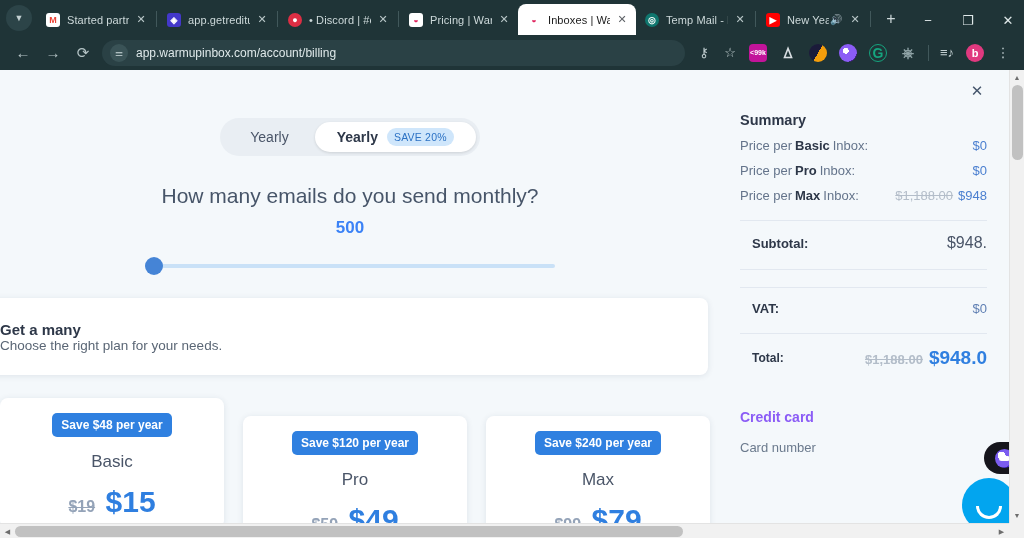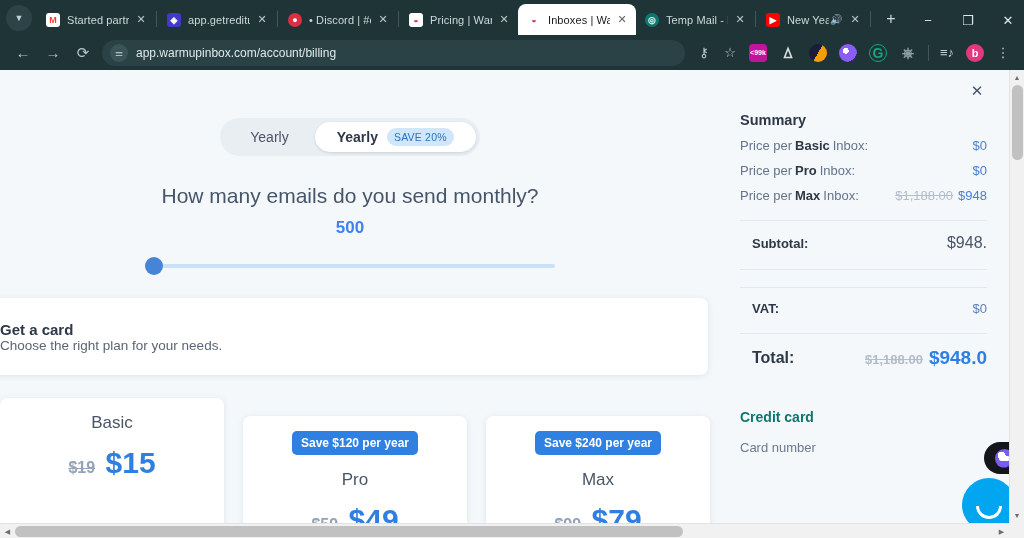--- a/index.html
+++ b/index.html
@@ -250,28 +250,28 @@
     background: #e2e8f0; color: #64748b;
     border: none; border-radius: 5px;
     font-size: 13px; padding: 10px 13px;
     margin-top: 14px;
     font-family: "Liberation Sans", sans-serif;
   }
 
   #vat-row .tot-label { font-weight: bold; }
   #vat-row .tot-value { color: #5f7fb3; font-size: 13px; }
 
-  #total-row .tot-label { font-size: 16px; }
+  #total-row .tot-label { font-size: 12px; }
   #total-row .tot-value { font-size: 19px; font-weight: bold; color: #2f7fe0; }
   #total-row .old {
     font-size: 13px; color: #b3bdc9; font-weight: bold;
     text-decoration: line-through; margin-right: 6px;
   }
 
-  #cc-title { font-size: 14px; font-weight: bold; color: #0f766e; margin-top: 40px; }
+  #cc-title { font-size: 14px; font-weight: bold; color: #8b5cf6; margin-top: 40px; }
   #cc-label { font-size: 13px; color: #6b7a8d; margin-top: 15px; }
 
   
   #chat-dark {
     position: absolute; right: 0px; top: 372px;
     width: 40px; height: 32px;
     background: #15151c; border-radius: 16px 0 0 16px;
     display: flex; align-items: center; justify-content: center;
   }
   #chat-dark .orb {
@@ -429,27 +429,28 @@
         <div id="slider-question">How many emails do you send monthly?</div>
         <div id="slider-value">500</div>
         <div id="slider-track-wrap">
           <div id="slider-track"></div>
           <div id="slider-thumb"></div>
         </div>
       </div>
 
       <div id="demo-card">
         <div>
-          <div id="demo-title">Get a card</div>
+          <div id="demo-title">Get a many</div>
           <div id="demo-sub">Choose the right plan for your needs.</div>
         </div>
       </div>
 
       <div id="plans">
         <div class="plan-card">
+          <div class="plan-badge">Save $48 per year</div>
           <div class="plan-name">Basic</div>
           <div class="plan-price-row">
             <span class="plan-old">$19</span>
             <span class="plan-new">$15</span>
           </div>
         </div>
         <div class="plan-card offset">
           <div class="plan-badge">Save $120 per year</div>
           <div class="plan-name">Pro</div>
           <div class="plan-price-row">

